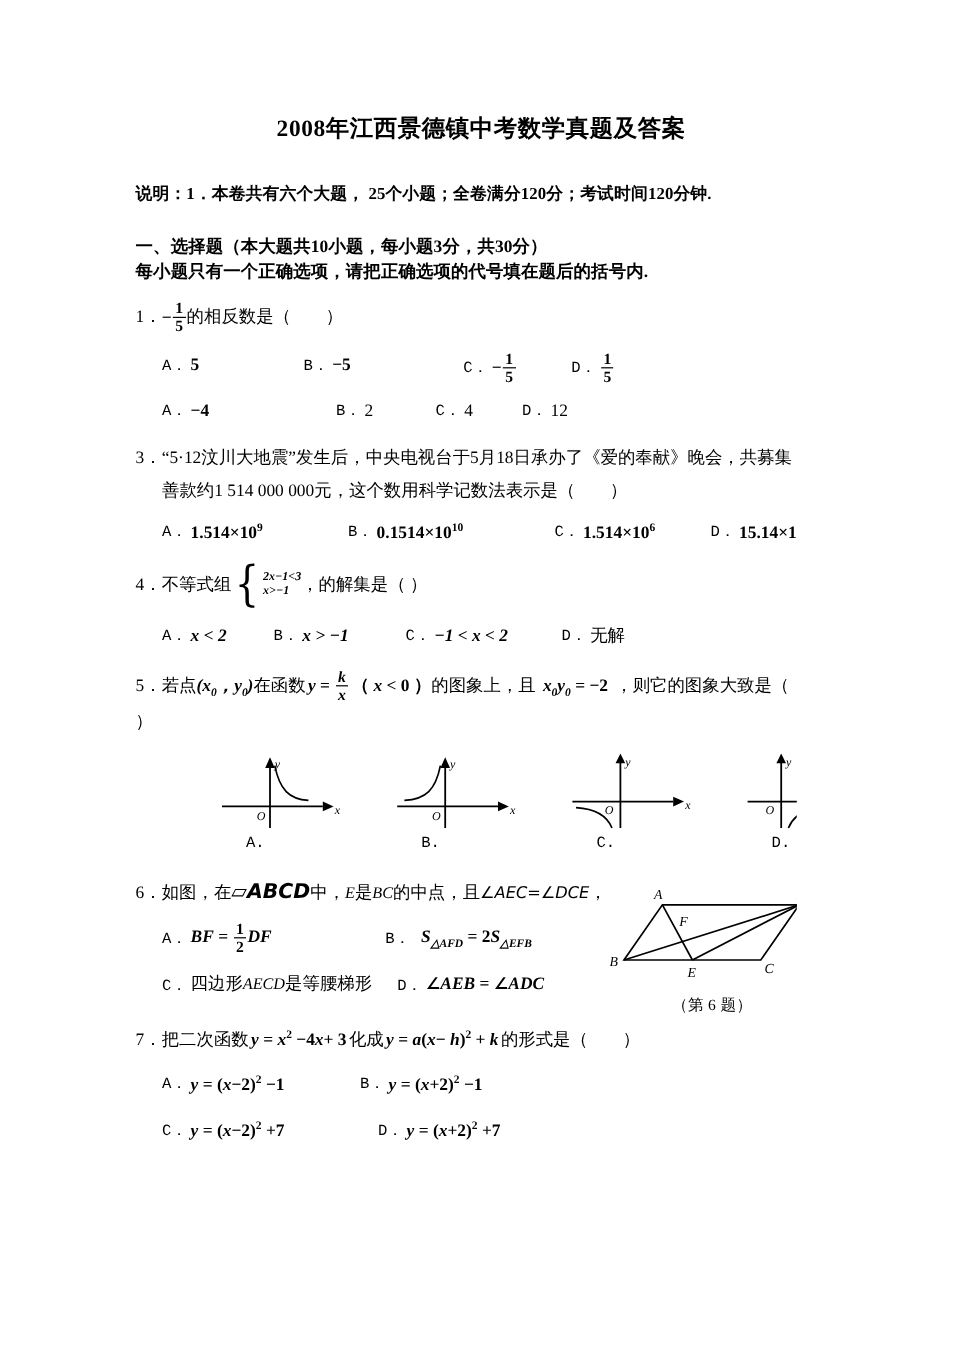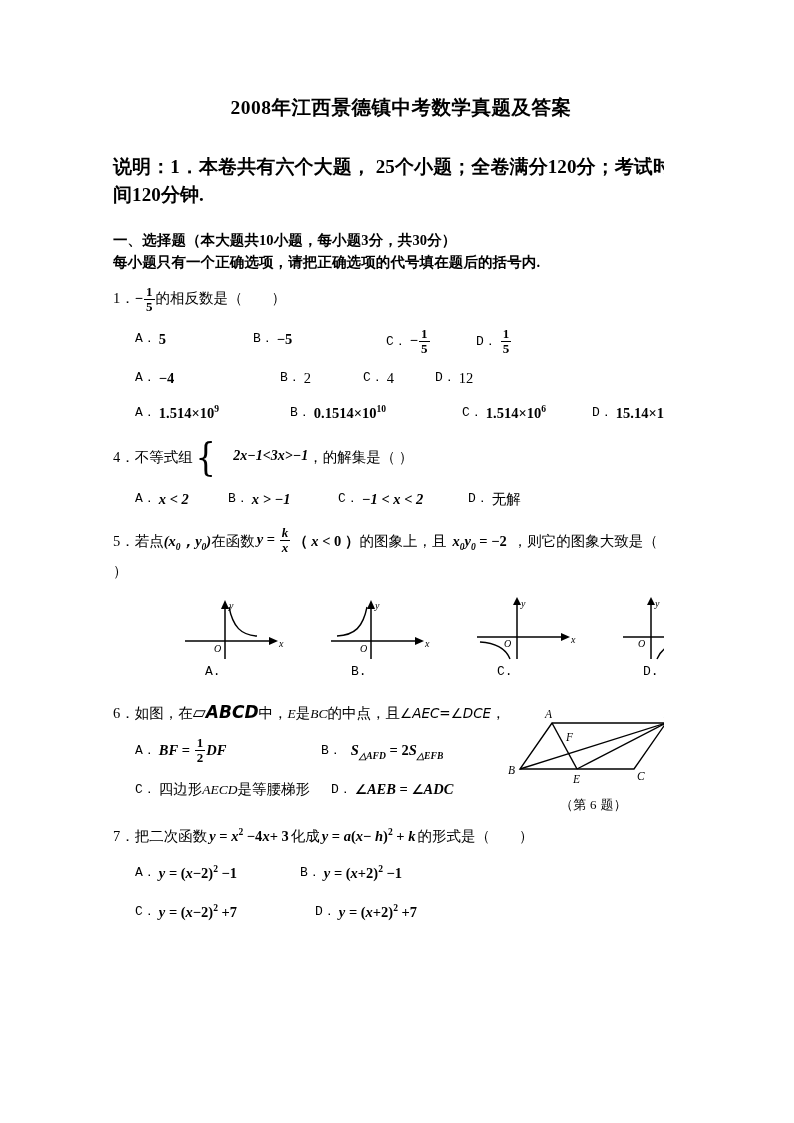--- a/index.html
+++ b/index.html
@@ -30,21 +30,21 @@
     font-weight: bold;
     letter-spacing: 0.5px;
     margin-top: 96px;
     line-height: 1.2;
     font-family: "Liberation Serif", "DejaVu Serif", serif;
   }
 
   
   .note {
     margin-top: 34px;
-    font-size: 19px;
+    font-size: 14px;
     font-weight: bold;
     line-height: 1.45;
     letter-spacing: 0.1px;
   }
   .sec-head {
     margin-top: 22px;
     font-size: 14.5px;
     font-weight: bold;
     line-height: 1.5;
     letter-spacing: 0.1px;
@@ -132,25 +132,24 @@
   .sys-brace {
     font-size: 40px;
     line-height: 0.82;
     font-weight: 400;
     transform: scaleX(0.8);
     margin-right: 1px;
     font-family: "DejaVu Serif", serif;
   }
   .sys-rows {
     display: inline-flex;
-    flex-direction: row;
+    flex-direction: column;
     line-height: 1.28;
-    font-size: 14px;
-    font-weight: bold;
-    margin-left: 14px;
+    font-size: 10px;
+    font-weight: bold;
   }
 
   
   .graph-row {
     display: flex;
     margin-top: 14px;
     padding-left: 70px;
     gap: 42px;
   }
   .graph-cell { width: 104px; text-align: left; }
@@ -243,20 +242,26 @@
       <span class="opt" style="width:72px;">
         <span class="opt-lbl">C．</span>
         <span>4</span>
       </span>
       <span class="opt">
         <span class="opt-lbl">D．</span>
         <span>12</span>
       </span>
     </div>
 
+    <div class="q" style="margin-top:16px;">
+      <span class="q-line">
+        <span>3．</span><span>“5·12汶川大地震”发生后，中央电视台于5月18日承办了《爱的奉献》晚会，共募集</span>
+      </span>
+      <span class="q-line q-indent" style="margin-top:5px;">善款约1 514 000 000元，这个数用科学记数法表示是（　　）</span>
+    </div>
     <div class="opts" style="margin-top:12px;">
       <span class="opt" style="width:155px;">
         <span class="opt-lbl">A．</span>
         <span class="mathtext"><span>1.514×10</span><sup class="exp">9</sup></span>
       </span>
       <span class="opt" style="width:172px;">
         <span class="opt-lbl">B．</span>
         <span class="mathtext"><span>0.1514×10</span><sup class="exp">10</sup></span>
       </span>
       <span class="opt" style="width:130px;">

